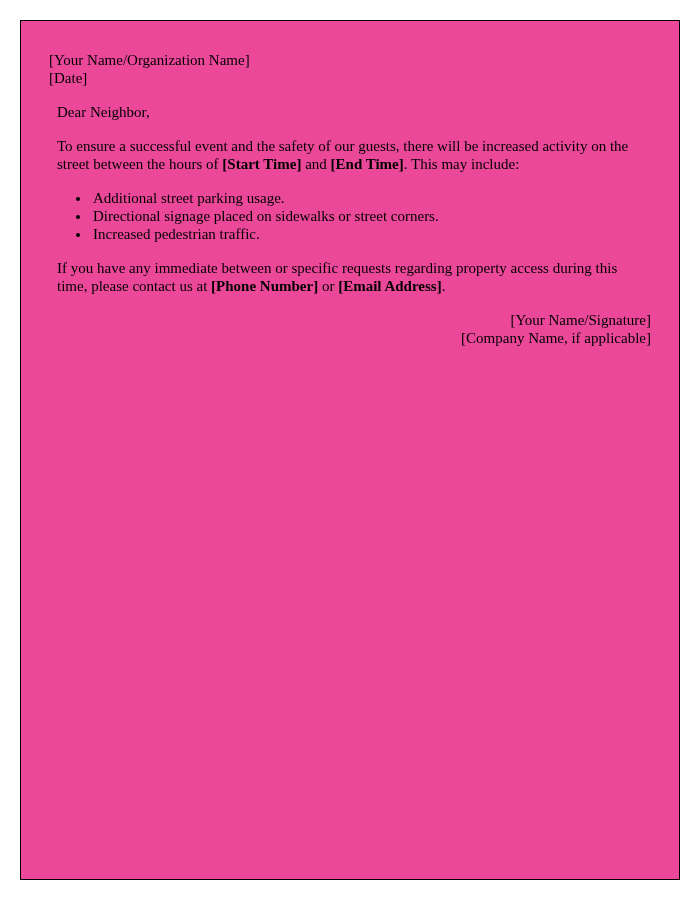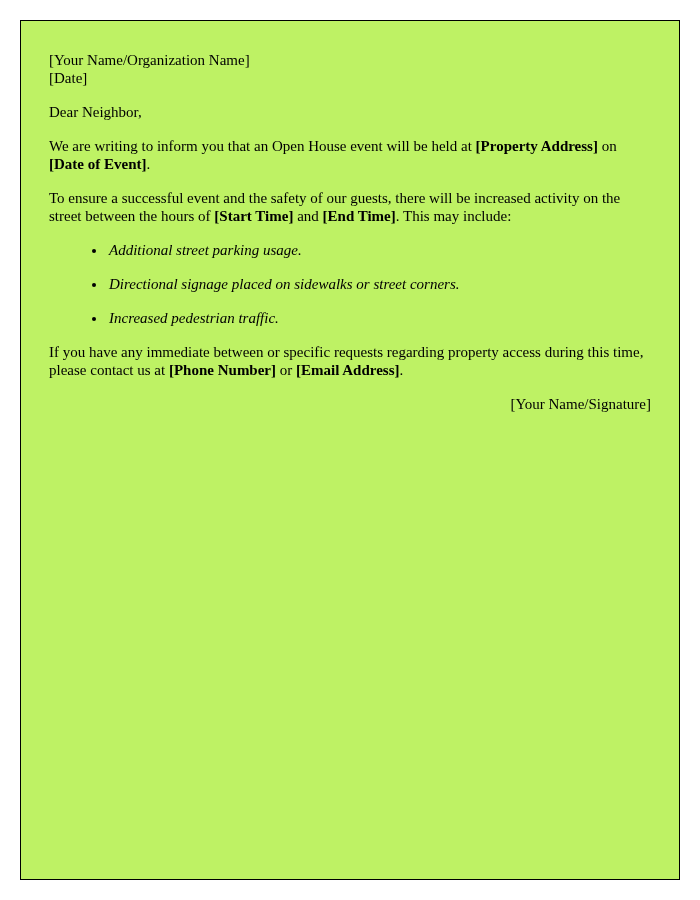--- a/index.html
+++ b/index.html
@@ -11,46 +11,45 @@
     font-family: "Liberation Serif", "DejaVu Serif", serif;
   }
   .page {
     position: absolute;
     left: 20px;
     top: 20px;
     width: 660px;
     height: 860px;
     box-sizing: border-box;
     border: 1px solid #000000;
-    background: #bef264;
+    background: #ec4899;
     padding: 28px 28px 0 28px;
     color: #000000;
     font-size: 15px;
     line-height: 18px;
   }
   .hline {
     margin: 0;
   }
   p.para {
-    margin: 16px 0;
+    margin: 16px 8px;
   }
   .salutation {
     margin-top: 15px;
   }
   .header-block {
     margin-top: 2px;
   }
   ul.bullets {
     margin: 16px 0;
     padding-left: 42px;
   }
   ul.bullets li {
-    margin: 16px;
+    margin: 0;
     padding-left: 2px;
-    font-style: italic;
   }
   .bold {
     font-weight: bold;
   }
   .sig-block {
     margin-top: 16px;
     text-align: right;
   }
 </style>
 </head>
@@ -58,31 +57,31 @@
 
 <div class="page">
 
   <div class="header-block">
     <div class="hline">[Your Name/Organization Name]</div>
     <div class="hline">[Date]</div>
   </div>
 
   <p class="para salutation">Dear Neighbor,</p>
 
-  <p class="para"><span>We are writing to inform you that an Open House event will be held at </span><span class="bold">[Property Address]</span><span> on </span><span class="bold">[Date of Event]</span><span>.</span></p>
 
   <p class="para"><span>To ensure a successful event and the safety of our guests, there will be increased activity on the street between the hours of </span><span class="bold">[Start Time]</span><span> and </span><span class="bold">[End Time]</span><span>. This may include:</span></p>
 
   <ul class="bullets">
     <li>Additional street parking usage.</li>
     <li>Directional signage placed on sidewalks or street corners.</li>
     <li>Increased pedestrian traffic.</li>
   </ul>
 
 
   <p class="para"><span>If you have any immediate between or specific requests regarding property access during this time, please contact us at </span><span class="bold">[Phone Number]</span><span> or </span><span class="bold">[Email Address]</span><span>.</span></p>
 
 
   <div class="sig-block">
     <div class="hline">[Your Name/Signature]</div>
+    <div class="hline">[Company Name, if applicable]</div>
   </div>
 
 </div>
 
 </body></html>

